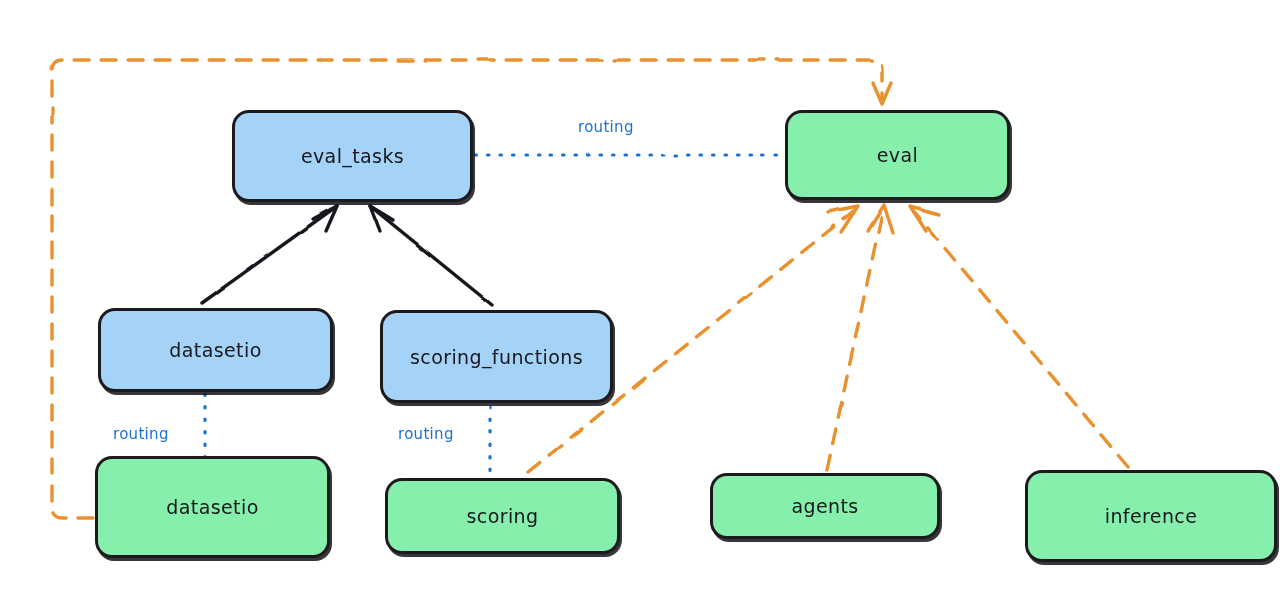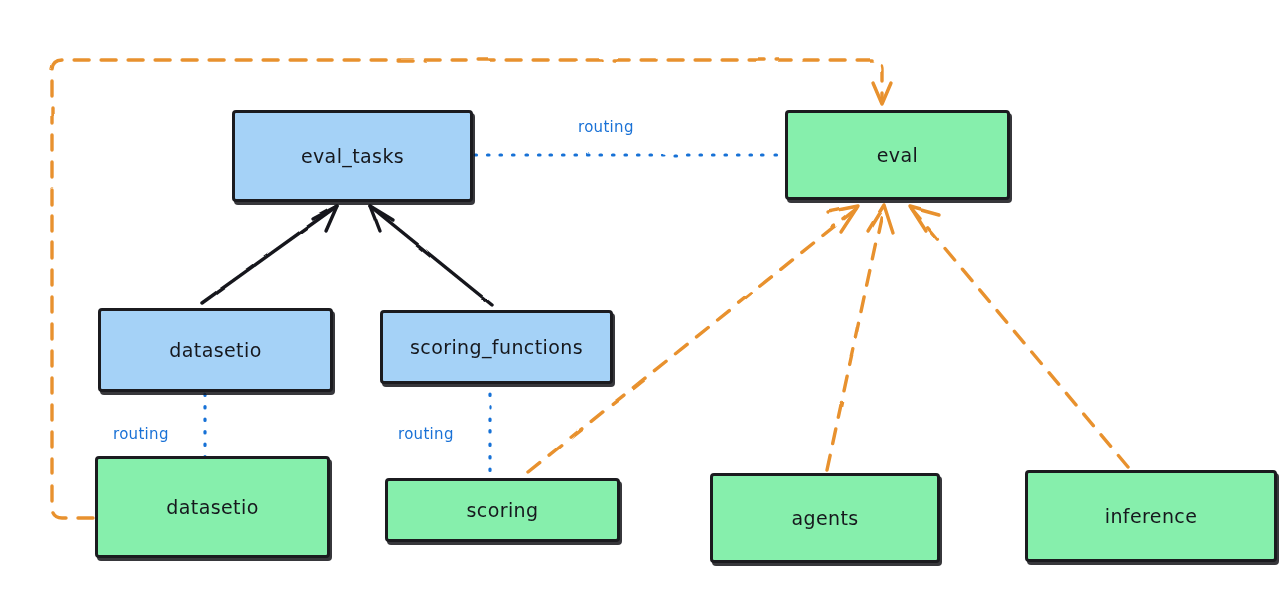--- a/index.html
+++ b/index.html
@@ -22,21 +22,21 @@
     position: absolute;
     left: 0;
     top: 0;
     width: 1280px;
     height: 596px;
   }
   .node {
     position: absolute;
     box-sizing: border-box;
     border: 3px solid #1b1b1f;
-    border-radius: 4px;
+    border-radius: 17px;
     display: flex;
     align-items: center;
     justify-content: center;
     box-shadow: 2px 3px 0 rgba(20,20,25,0.85);
   }
   .node .node-label {
     font-family: "DejaVu Sans", sans-serif;
     font-size: 19px;
     letter-spacing: 0.4px;
     color: #16181d;
@@ -118,33 +118,33 @@
   </div>
 
   <div class="node green" style="left:785px; top:110px; width:225px; height:90px;">
     <span class="node-label">eval</span>
   </div>
 
   <div class="node blue" style="left:98px; top:308px; width:235px; height:84px;">
     <span class="node-label">datasetio</span>
   </div>
 
-  <div class="node blue" style="left:380px; top:310px; width:233px; height:74px;">
+  <div class="node blue" style="left:380px; top:310px; width:233px; height:93px;">
     <span class="node-label">scoring_functions</span>
   </div>
 
   <div class="node green" style="left:95px; top:456px; width:235px; height:102px;">
     <span class="node-label">datasetio</span>
   </div>
 
-  <div class="node green" style="left:385px; top:478px; width:235px; height:64px;">
+  <div class="node green" style="left:385px; top:478px; width:235px; height:76px;">
     <span class="node-label">scoring</span>
   </div>
 
-  <div class="node green" style="left:710px; top:473px; width:230px; height:90px;">
+  <div class="node green" style="left:710px; top:473px; width:230px; height:66px;">
     <span class="node-label">agents</span>
   </div>
 
   <div class="node green" style="left:1025px; top:470px; width:252px; height:92px;">
     <span class="node-label">inference</span>
   </div>
 
   <div class="edge-label" style="left:578px; top:118px;">routing</div>
 
   <div class="edge-label" style="left:113px; top:425px;">routing</div>

